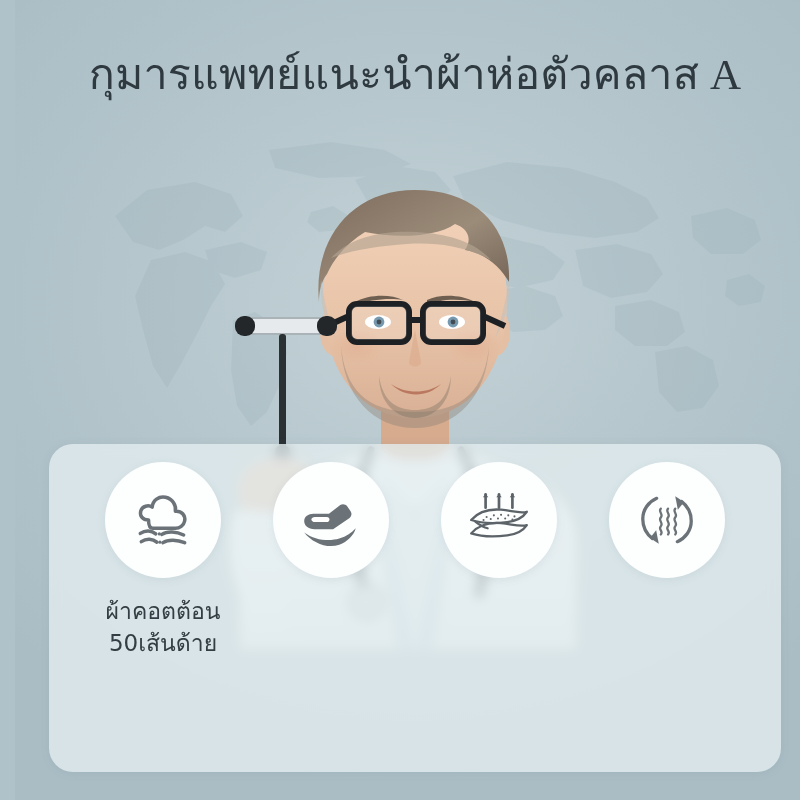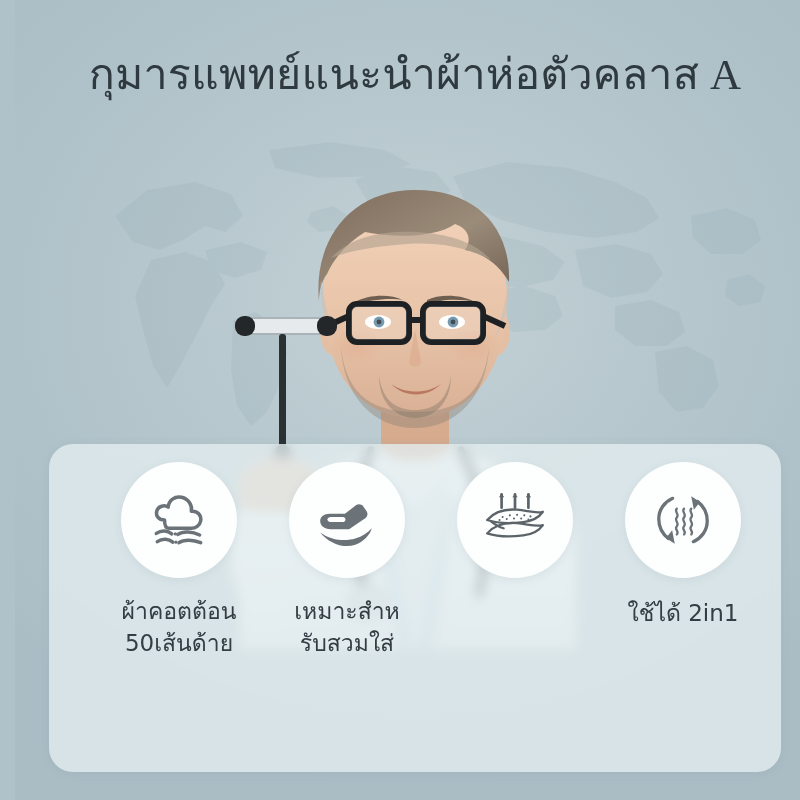--- a/index.html
+++ b/index.html
@@ -44,21 +44,21 @@
   .feature-card{
     position:absolute;left:34px;top:444px;width:732px;height:328px;
     border-radius:24px;
     background:rgba(226,236,239,.80);
     backdrop-filter:blur(6px);
     box-shadow:0 1px 10px rgba(90,115,125,.10);
     overflow:hidden;
   }
   .features{
     position:absolute;left:0;top:0;width:100%;height:100%;
-    display:flex;justify-content:flex-end;align-items:flex-start;
+    display:flex;justify-content:center;align-items:flex-start;
     padding:18px 14px 0 14px;box-sizing:border-box;
   }
   .feature{
     width:168px;display:flex;flex-direction:column;align-items:center;
   }
   .icon-circle{
     width:116px;height:116px;border-radius:50%;
     background:#fdfefe;
     display:flex;align-items:center;justify-content:center;
     box-shadow:0 2px 8px rgba(110,130,140,.12);
@@ -229,22 +229,20 @@
       </div>
 
       <div class="feature">
         <div class="icon-circle">
           <svg viewBox="0 0 64 64" fill="#6b7378">
             <path d="M6 33 C6 29 10 26 15 26 L30 26 L41 17.5 C43 16 46 16.5 47.5 18.5 L51 23.5 C52.5 25.5 52 28.5 50 30 L34 41 L16 41 C10 41 6 37.5 6 33 Z"></path>
             <path d="M13 31.5 C13 30 14.5 29 16.5 29 L28 29 C29.5 29 30.5 30 30.5 31.5 C30.5 33 29.5 34 28 34 L16.5 34 C14.5 34 13 33 13 31.5 Z" fill="#ffffff"></path>
             <path d="M6 44 C16 51.5 30 53 40 50 C47 48 52 44.5 56 40 C54 47 48 53 40 56 C28 60 14 54 6 44 Z"></path>
           </svg>
         </div>
-        <div class="feature-label">เหมาะสำห
-รับสวมใส่</div>
       </div>
 
       <div class="feature">
         <div class="icon-circle">
           <svg viewBox="0 0 64 64" fill="none" stroke="#5c6469" stroke-width="2.2" stroke-linecap="round" stroke-linejoin="round">
             <g stroke-width="2.6">
               <path d="M19 20 L19 7"></path>
                 <path d="M16.4 10 L19 6.6 L21.6 10" fill="#5c6469" stroke="none"></path>
               <path d="M32 20 L32 7"></path>
                 <path d="M29.4 10 L32 6.6 L34.6 10" fill="#5c6469" stroke="none"></path>
@@ -277,18 +275,17 @@
             <path d="M40 9 L48.5 14.5 L42.5 22" fill="#6b7378" stroke="none"></path>
             <path d="M18 50 C12 45.5 8.5 38.5 8.5 31 C8.5 22 14 14.5 22 11"></path>
             <path d="M24 55 L15.5 49.5 L21.5 42" fill="#6b7378" stroke="none"></path>
             <g stroke-width="2.2">
               <path d="M26 21 C23 24 29 26.5 26 29.5 C23 32.5 29 35 26 38 C23 41 29 43 26 46"></path>
               <path d="M33 21 C30 24 36 26.5 33 29.5 C30 32.5 36 35 33 38 C30 41 36 43 33 46"></path>
               <path d="M40 21 C37 24 43 26.5 40 29.5 C37 32.5 43 35 40 38 C37 41 43 43 40 46"></path>
             </g>
           </svg>
         </div>
-        <div class="feature-label">ใช้ได้ 2in1</div>
       </div>
 
     </div>
   </div>
 </div>
 
 </body></html>

